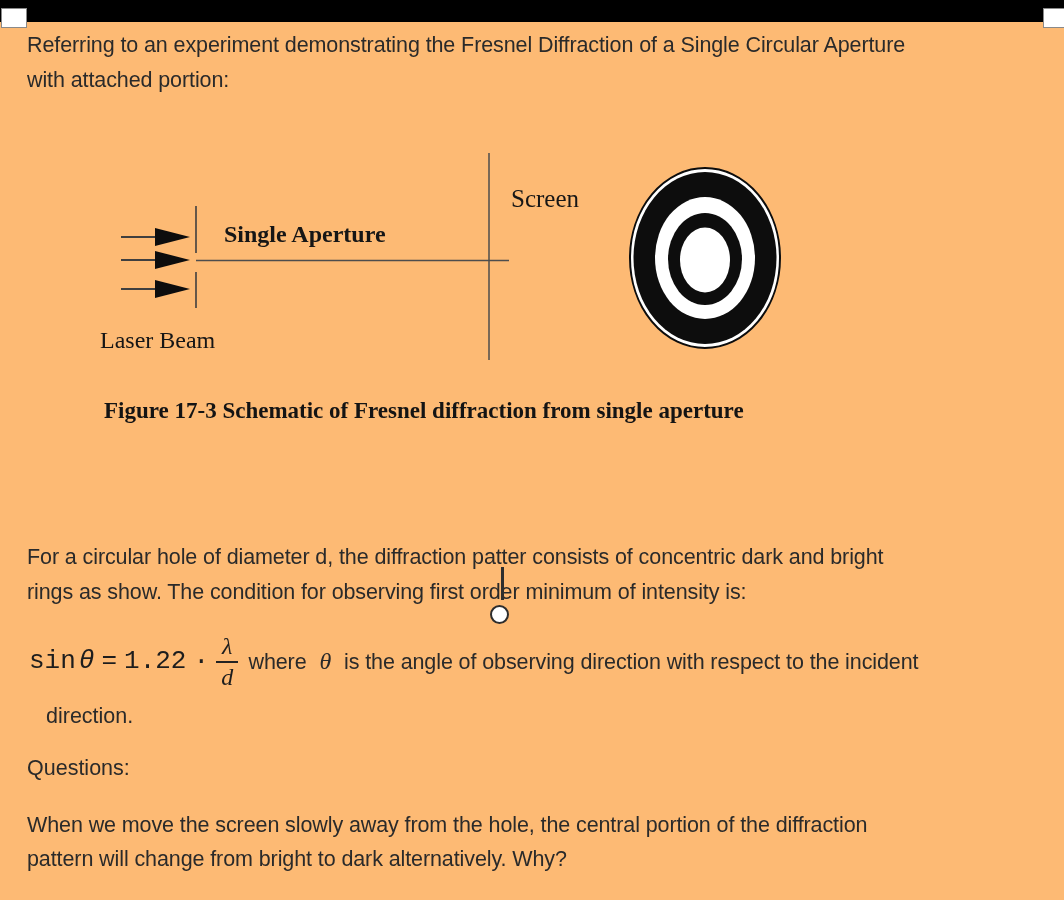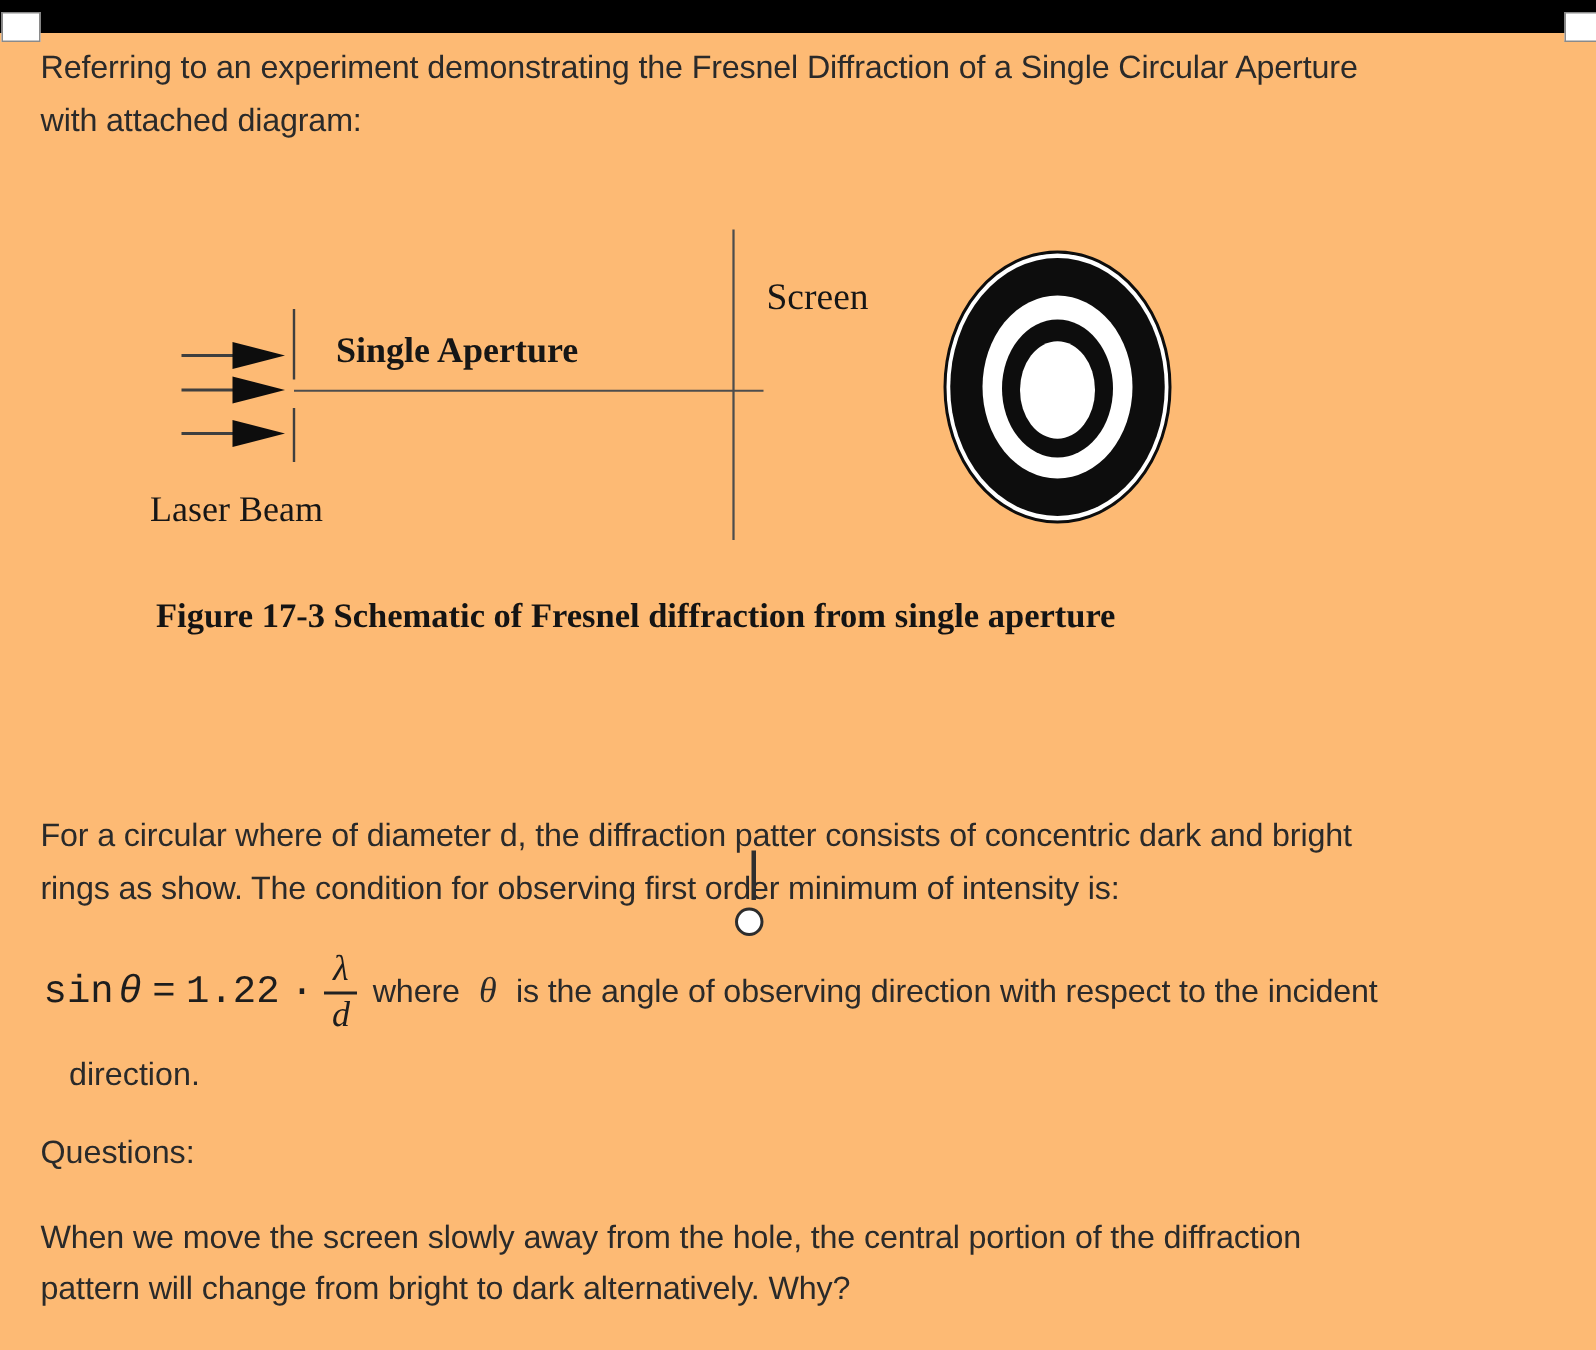--- a/index.html
+++ b/index.html
@@ -122,21 +122,21 @@
 <body>
 
 <div id="canvas">
 
   <div class="top-bar"></div>
   <div class="handle handle-left"></div>
   <div class="handle handle-right"></div>
 
   <div class="para intro-para">
     <span class="line">Referring to an experiment demonstrating the Fresnel Diffraction of a Single Circular Aperture</span>
-    <span class="line">with attached diagram:</span>
+    <span class="line">with attached portion:</span>
   </div>
 
   <svg id="diagram-svg" viewBox="0 0 1064 900" xmlns="http://www.w3.org/2000/svg">
 
     <g stroke="#3f3f3f" fill="#0d0d0d">
       <line x1="121" y1="237" x2="158" y2="237" stroke-width="2"></line>
       <polygon points="155,228 155,246 190,237" stroke="none"></polygon>
       <line x1="121" y1="260" x2="158" y2="260" stroke-width="2"></line>
       <polygon points="155,251 155,269 190,260" stroke="none"></polygon>
       <line x1="121" y1="289" x2="158" y2="289" stroke-width="2"></line>
@@ -161,21 +161,21 @@
     </g>
   </svg>
 
   <div class="fig-label label-aperture">Single Aperture</div>
   <div class="fig-label label-screen">Screen</div>
   <div class="fig-label label-laser">Laser Beam</div>
 
   <div class="caption">Figure 17-3 Schematic of Fresnel diffraction from single aperture</div>
 
   <div class="para body-para">
-    <span class="line">For a circular where of diameter d, the diffraction patter consists of concentric dark and bright</span>
+    <span class="line">For a circular hole of diameter d, the diffraction patter consists of concentric dark and bright</span>
     <span class="line">rings as show. The condition for observing first order minimum of intensity is:</span>
   </div>
 
   <div class="caret"></div>
   <div class="cursor-handle"></div>
 
   <div class="formula-row">
     <span class="math">
       <span>sin</span>
       <span class="f-theta">θ</span>

